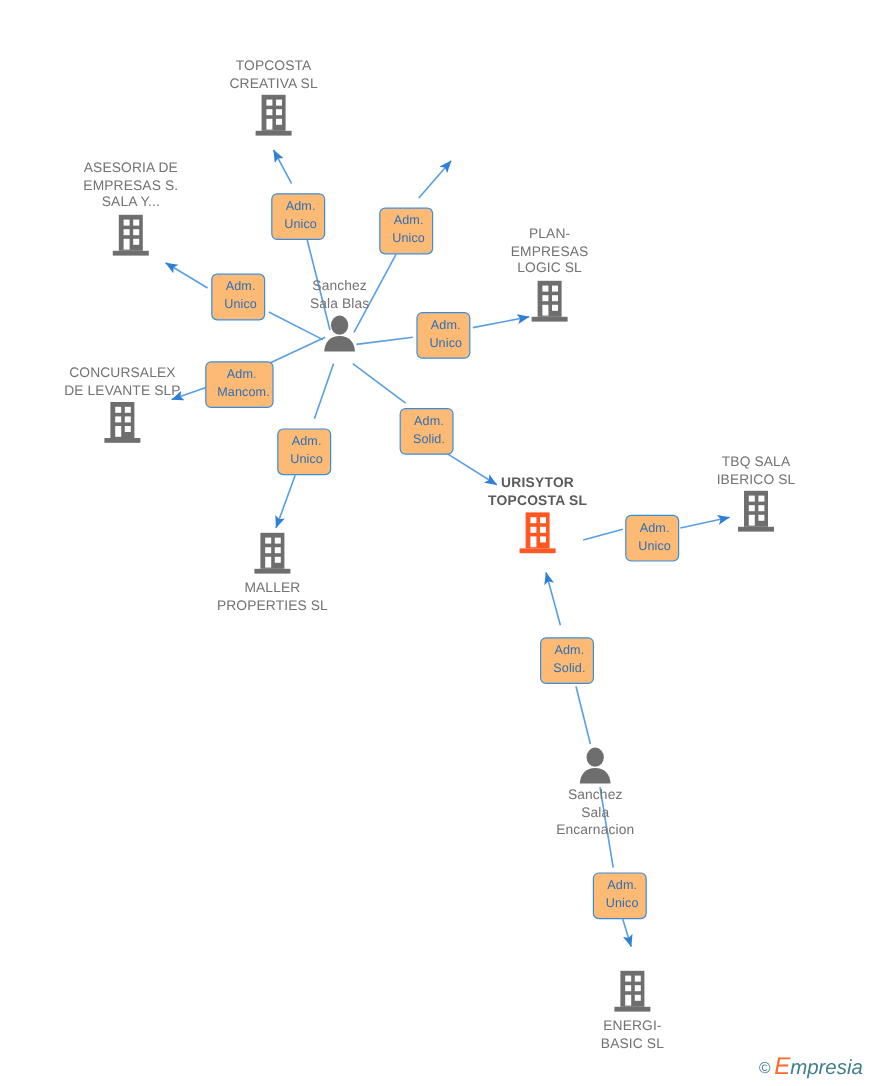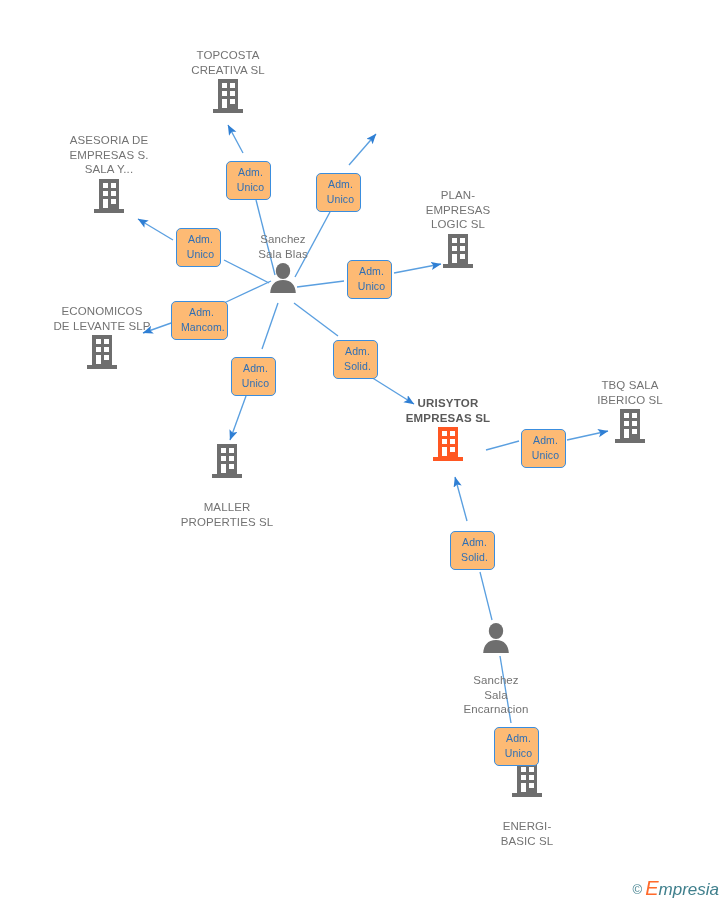--- a/index.html
+++ b/index.html
@@ -38,21 +38,21 @@
   .node.company-focus .caption{
     color:#5a5a5a;
     font-weight:bold;
     letter-spacing:.2px;
   }
   .node .glyph{
     display:block;
     margin:1px auto 0 auto;
     line-height:0;
   }
-  .node.below .caption{margin-top:19px;}
+  .node.below .caption{margin-top:2px;}
   
   .chip{
     position:absolute;
     box-sizing:border-box;
     background:#fdba74;
     border:1.3px solid #3a8dde;
     border-radius:5px;
     color:#2f6fb5;
     font-size:10.5px;
     line-height:15px;
@@ -190,21 +190,21 @@
           <rect x="10" y="13" width="5" height="5"></rect>
             <rect x="18" y="13" width="5" height="5"></rect>
           <rect x="10" y="21" width="5" height="9"></rect>
             <rect x="18" y="21" width="5" height="5"></rect>
         </g>
       </svg>
     </span>
   </div>
 
   <div class="node above" style="left:102px;top:304px;">
-    <div class="caption">ECONOMICOS
+    <div class="caption">CONCURSALEX
 DE LEVANTE SLP</div>
     <span class="glyph">
       <svg width="32" height="38" viewBox="0 0 32 38" xmlns="http://www.w3.org/2000/svg">
         <g fill="#6e6e6e">
           <rect x="6" y="1" width="20" height="30"></rect>
           <rect x="1" y="31" width="30" height="4"></rect>
         </g>
         <g fill="#ffffff">
           <rect x="10" y="5" width="5" height="5"></rect>
             <rect x="18" y="5" width="5" height="5"></rect>
@@ -233,21 +233,21 @@
             <rect x="18" y="21" width="5" height="5"></rect>
         </g>
       </svg>
     </span>
     <div class="caption">MALLER
 PROPERTIES SL</div>
   </div>
 
   <div class="node above company-focus" style="left:448px;top:396px;">
     <div class="caption">URISYTOR
-EMPRESAS SL</div>
+TOPCOSTA SL</div>
     <span class="glyph">
       <svg width="32" height="38" viewBox="0 0 32 38" xmlns="http://www.w3.org/2000/svg">
         <g fill="#ff5722">
           <rect x="6" y="1" width="20" height="30"></rect>
           <rect x="1" y="31" width="30" height="4"></rect>
         </g>
         <g fill="#ffffff">
           <rect x="10" y="5" width="5" height="5"></rect>
             <rect x="18" y="5" width="5" height="5"></rect>
           <rect x="10" y="13" width="5" height="5"></rect>
@@ -273,21 +273,21 @@
             <rect x="18" y="5" width="5" height="5"></rect>
           <rect x="10" y="13" width="5" height="5"></rect>
             <rect x="18" y="13" width="5" height="5"></rect>
           <rect x="10" y="21" width="5" height="9"></rect>
             <rect x="18" y="21" width="5" height="5"></rect>
         </g>
       </svg>
     </span>
   </div>
 
-  <div class="node below" style="left:527px;top:761px;">
+  <div class="node below" style="left:527px;top:807px;">
     <span class="glyph">
       <svg width="32" height="38" viewBox="0 0 32 38" xmlns="http://www.w3.org/2000/svg">
         <g fill="#6e6e6e">
           <rect x="6" y="1" width="20" height="30"></rect>
           <rect x="1" y="31" width="30" height="4"></rect>
         </g>
         <g fill="#ffffff">
           <rect x="10" y="5" width="5" height="5"></rect>
             <rect x="18" y="5" width="5" height="5"></rect>
           <rect x="10" y="13" width="5" height="5"></rect>

